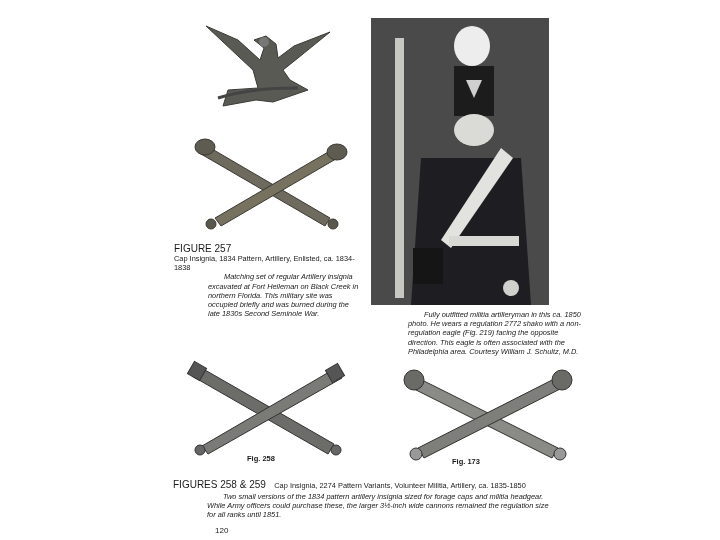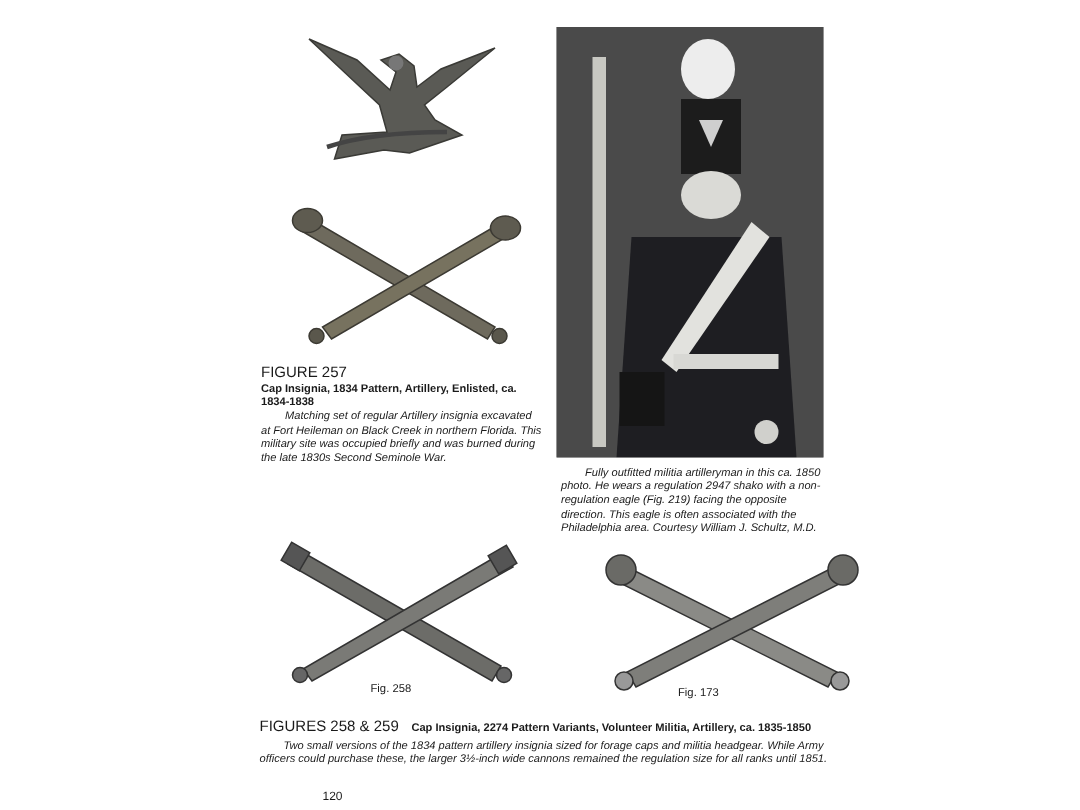--- a/index.html
+++ b/index.html
@@ -11,27 +11,27 @@
   
   .cannons-a { left:185px; top:132px; width:170px; height:100px; }
   
   .cannons-b { left:180px; top:358px; width:172px; height:100px; }
   .cannons-c { left:400px; top:362px; width:176px; height:100px; }
 
   .photo { left:371px; top:18px; width:178px; height:287px; background:#3e3e3e; overflow:hidden; }
 
   .caption { font-size:7.4px; line-height:9.2px; }
   .fig-title { font-size:10px; line-height:10px; }
-  .bold { font-weight:bold; }
+  .bold { font-weight:normal; }
   .ital { font-style:italic; }
-  .indent { text-indent:16px; }
+  .indent { text-indent:16px;margin-left:34px; }
 
   .cap257 { left:174px; top:244px; width:188px; }
   .cap-photo { left:374px; top:310px; width:178px; }
-  .fig-label { font-size:7.5px; font-weight:normal; }
+  .fig-label { font-size:7.5px; font-weight:bold; }
   .cap258 { left:173px; top:474px; width:384px; }
   .pnum { left:168px; top:526px; font-size:8px;margin-left:47px; }
 </style>
 </head>
 <body>
 
 <svg class="abs eagle" viewBox="0 0 140 100">
   <path d="M8 8 L40 38 L55 52 L60 70 L30 72 L25 88 L58 82 L75 84 L110 72 L92 62 L85 52 L100 40 L132 14 L96 28 L80 40 L78 26 L68 18 L56 22 L66 30 L62 42 L40 22 Z" fill="#5a5a55" stroke="#3a3a36" stroke-width="1"></path>
   <circle cx="66" cy="24" r="5" fill="#777"></circle>
   <path d="M20 80 Q50 70 100 70" stroke="#444" stroke-width="3" fill="none"></path>
@@ -63,21 +63,21 @@
     <ellipse cx="140" cy="270" rx="8" ry="8" fill="#d0d0cc"></ellipse>
   </svg>
 </div>
 
 <div class="abs cap257">
   <div class="fig-title">FIGURE 257</div>
   <div class="caption bold">Cap Insignia, 1834 Pattern, Artillery, Enlisted, ca. 1834-1838</div>
   <div class="caption ital indent">Matching set of regular Artillery insignia excavated at Fort Heileman on Black Creek in northern Florida. This military site was occupied briefly and was burned during the late 1830s Second Seminole War.</div>
 </div>
 
-<div class="abs cap-photo caption ital indent">Fully outfitted militia artilleryman in this ca. 1850 photo. He wears a regulation 2947 shako with a non-regulation eagle (Fig. 219) facing the opposite direction. This eagle is often associated with the Philadelphia area. Courtesy William J. Schultz, M.D.</div>
+<div class="abs cap-photo caption ital indent">Fully outfitted militia artilleryman in this ca. 1850 photo. He wears a regulation 2772 shako with a non-regulation eagle (Fig. 219) facing the opposite direction. This eagle is often associated with the Philadelphia area. Courtesy William J. Schultz, M.D.</div>
 
 <svg class="abs cannons-b" viewBox="0 0 172 100">
   <g stroke="#333" stroke-width="1">
     <path d="M18 8 L154 86 L148 96 L12 18 Z" fill="#6c6c68"></path>
     <path d="M156 10 L22 88 L28 96 L162 20 Z" fill="#7a7a76"></path>
     <rect x="10" y="6" width="14" height="14" fill="#555" transform="rotate(30 17 13)"></rect>
     <rect x="148" y="8" width="14" height="14" fill="#555" transform="rotate(-30 155 15)"></rect>
     <circle cx="20" cy="92" r="5" fill="#666"></circle>
     <circle cx="156" cy="92" r="5" fill="#666"></circle>
   </g>

